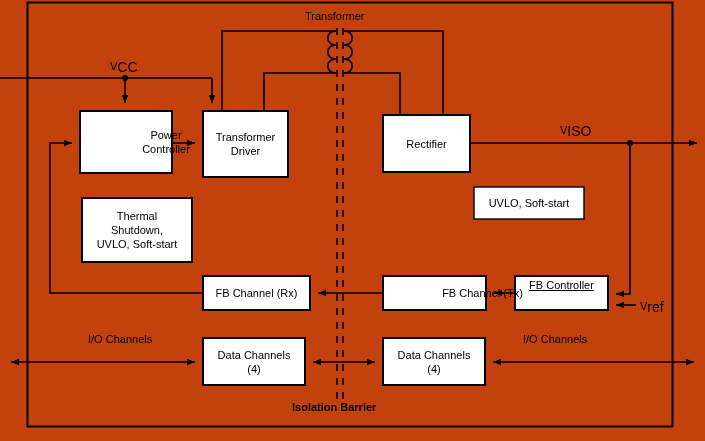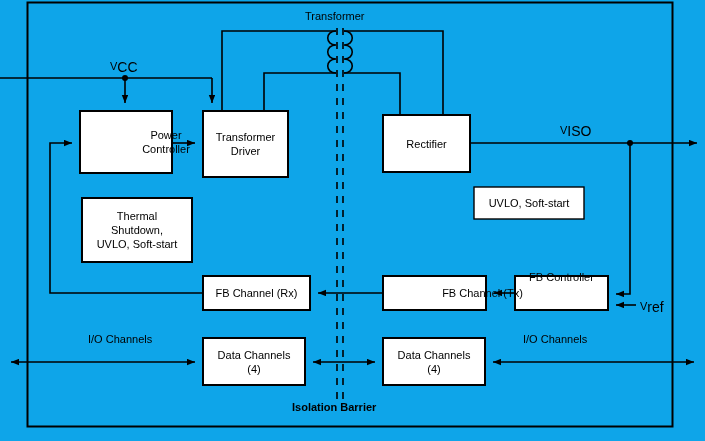--- a/index.html
+++ b/index.html
@@ -4,21 +4,21 @@
 <style>
   html, body {
     margin: 0;
     padding: 0;
     background: #ffffff;
   }
   #stage {
     position: relative;
     width: 705px;
     height: 441px;
-    background: #0ea5e9;
+    background: #c2410c;
     font-family: "Liberation Sans", sans-serif;
     overflow: hidden;
   }
   #diagram-svg {
     position: absolute;
     left: 0;
     top: 0;
   }
   .blk-label {
     position: absolute;
@@ -172,21 +172,21 @@
   </div>
 
   <div class="blk-label" style="left:203px; top:276px; width:107px; height:34px;">
     <span>FB Channel (Rx)</span>
   </div>
 
   <div class="blk-label" style="left:383px; top:276px; width:103px; height:34px;padding-left:48px;">
     <span>FB Channel (Tx)</span>
   </div>
 
-  <div class="blk-label" style="left:515px; top:268px; width:93px; height:18px;">
+  <div class="blk-label" style="left:515px; top:276px; width:93px; height:18px;text-decoration:underline;">
     <span>FB Controller</span>
   </div>
 
   <div class="blk-label" style="left:203px; top:338px; width:102px; height:47px;">
     <span>Data Channels</span>
     <span>(4)</span>
   </div>
 
   <div class="blk-label" style="left:383px; top:338px; width:102px; height:47px;">
     <span>Data Channels</span>

